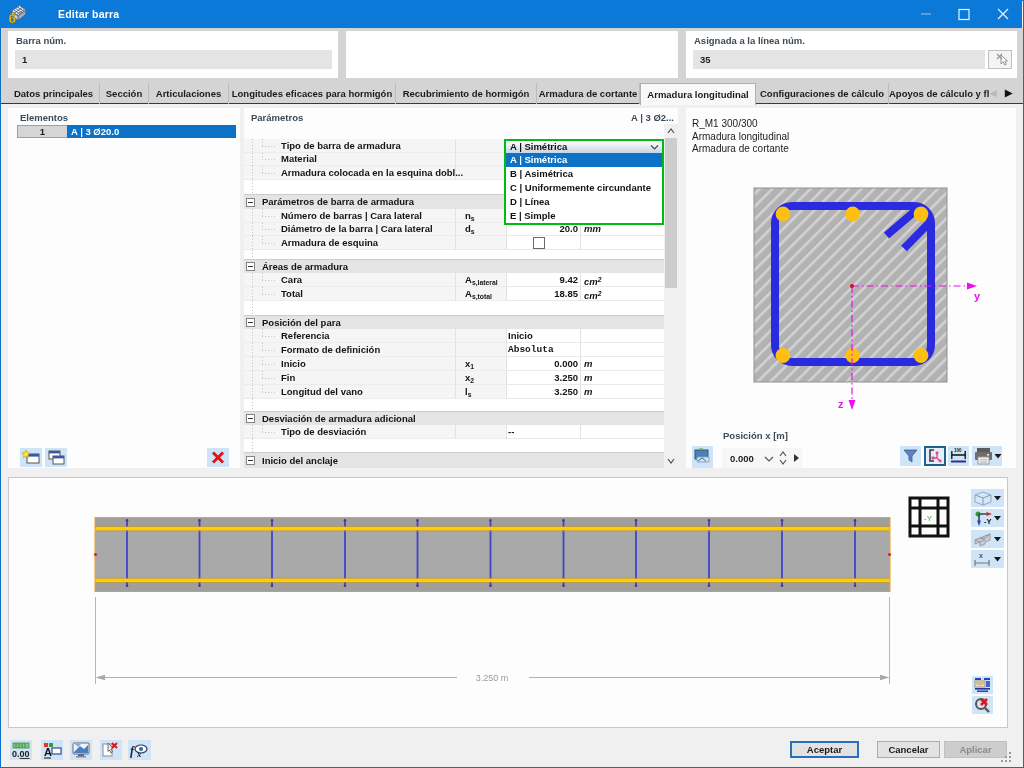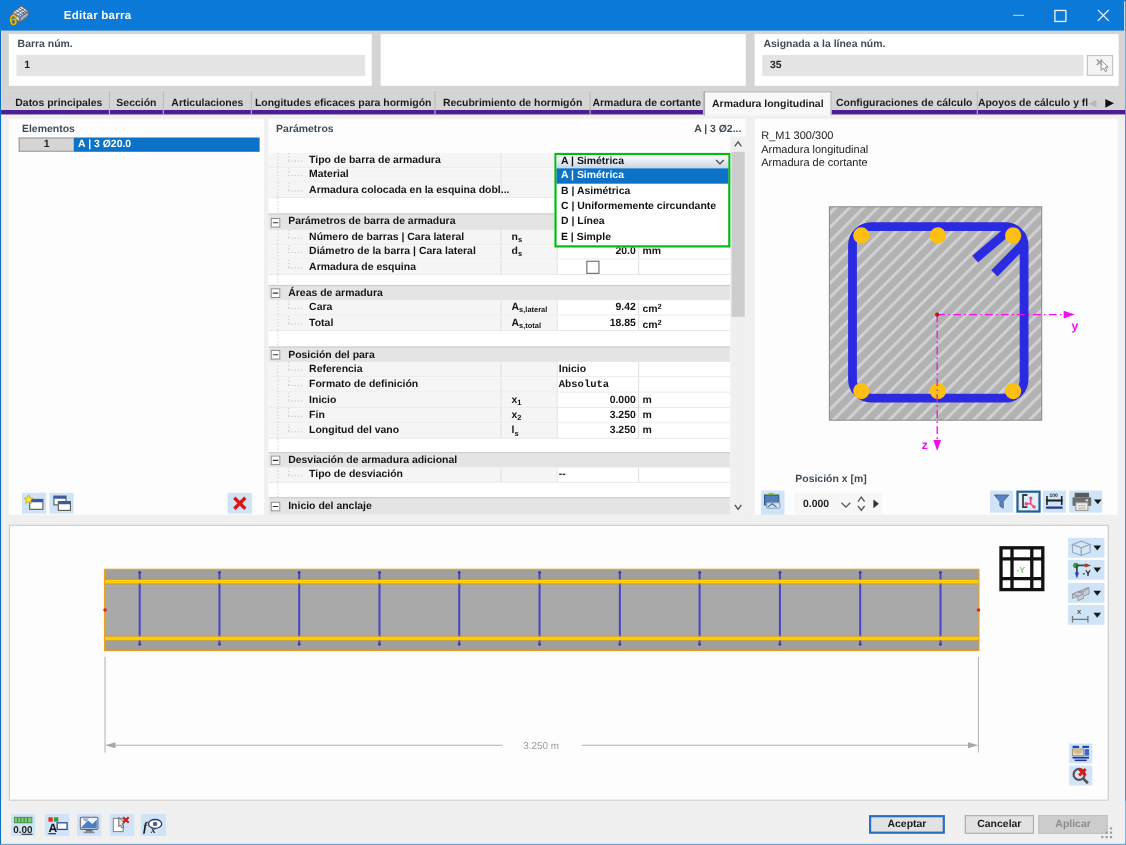--- a/index.html
+++ b/index.html
@@ -10,33 +10,33 @@
 
 #titlebar { position:absolute; left:0; top:0; width:1022px; height:28px; background:#0b79d7; color:#fff; }
 #titlebar .ttl { position:absolute; left:34px; top:8px; font-size:10.5px; letter-spacing:0.2px; color:#fdfdfd;padding-left:24px; }
 .capbtn { position:absolute; top:0; width:39px; height:28px; color:#fff; }
 
 #topsec { position:absolute; left:1px; top:28px; width:1022px; height:54px; background:#d4d4d4; }
 .gbox { position:absolute; background:#fff; }
 .glabel { position:absolute; left:8px; top:4px; color:#3d4a56; font-size:9.5px; }
 .ginput { position:absolute; background:#e4e4e4; font-size:9.5px; color:#222; line-height:19px; padding-left:7px; }
 
-#tabbar { position:absolute; left:1px; top:82px; width:1022px; height:22px; background:#d4d4d4; border-bottom:4px solid #4c1d95; }
+#tabbar { position:absolute; left:1px; top:82px; width:1022px; height:22px; background:#d4d4d4; border-bottom:1px solid #4c1d95; }
 .tab { position:absolute; top:1px; height:21px; text-align:center; color:#1b1b1b; font-size:9.5px; line-height:21px; border-right:1px solid #bcbcbc; overflow:hidden; white-space:nowrap; }
 .tab.active { background:#f8f8f8; border-right:1px solid #b0b0b0; border-left:1px solid #b0b0b0; border-top:1px solid #b0b0b0; height:22px; }
 
 .panel { position:absolute; background:#fdfdfd; }
 .phead { position:absolute; left:7px; top:4px; color:#3d4a56; font-size:9.5px; }
 
 .grow { position:absolute; left:0; width:420px; overflow:hidden; }
 .ggroup { background:#e4e4e4; border-top:1px solid #cdcdcd; }
 .gname { position:absolute; left:34px; top:0; color:#141414; white-space:nowrap; }
 .gsym { position:absolute; left:221px; top:0; color:#141414; }
 .gval { position:absolute; left:262px; width:72px; top:0; text-align:right; color:#141414; }
-.gunit { position:absolute; left:340px; top:0; color:#141414; }
+.gunit { position:absolute; left:340px; top:0; color:#141414;font-style:italic; }
 .gtxt { position:absolute; left:264px; top:0; color:#141414; }
 sub { font-size:6.8px; vertical-align:-2px; font-weight:bold; }
 sup { font-size:6.8px; vertical-align:3px; font-weight:bold; }
 .iconbtn { position:absolute; background:#cfe4f6; }
 </style>
 </head>
 <body>
 <div id="win"></div>
 <div id="titlebar">
   <svg class="abs" style="left:8px;top:4px" width="20" height="20" viewBox="0 0 20 20">

